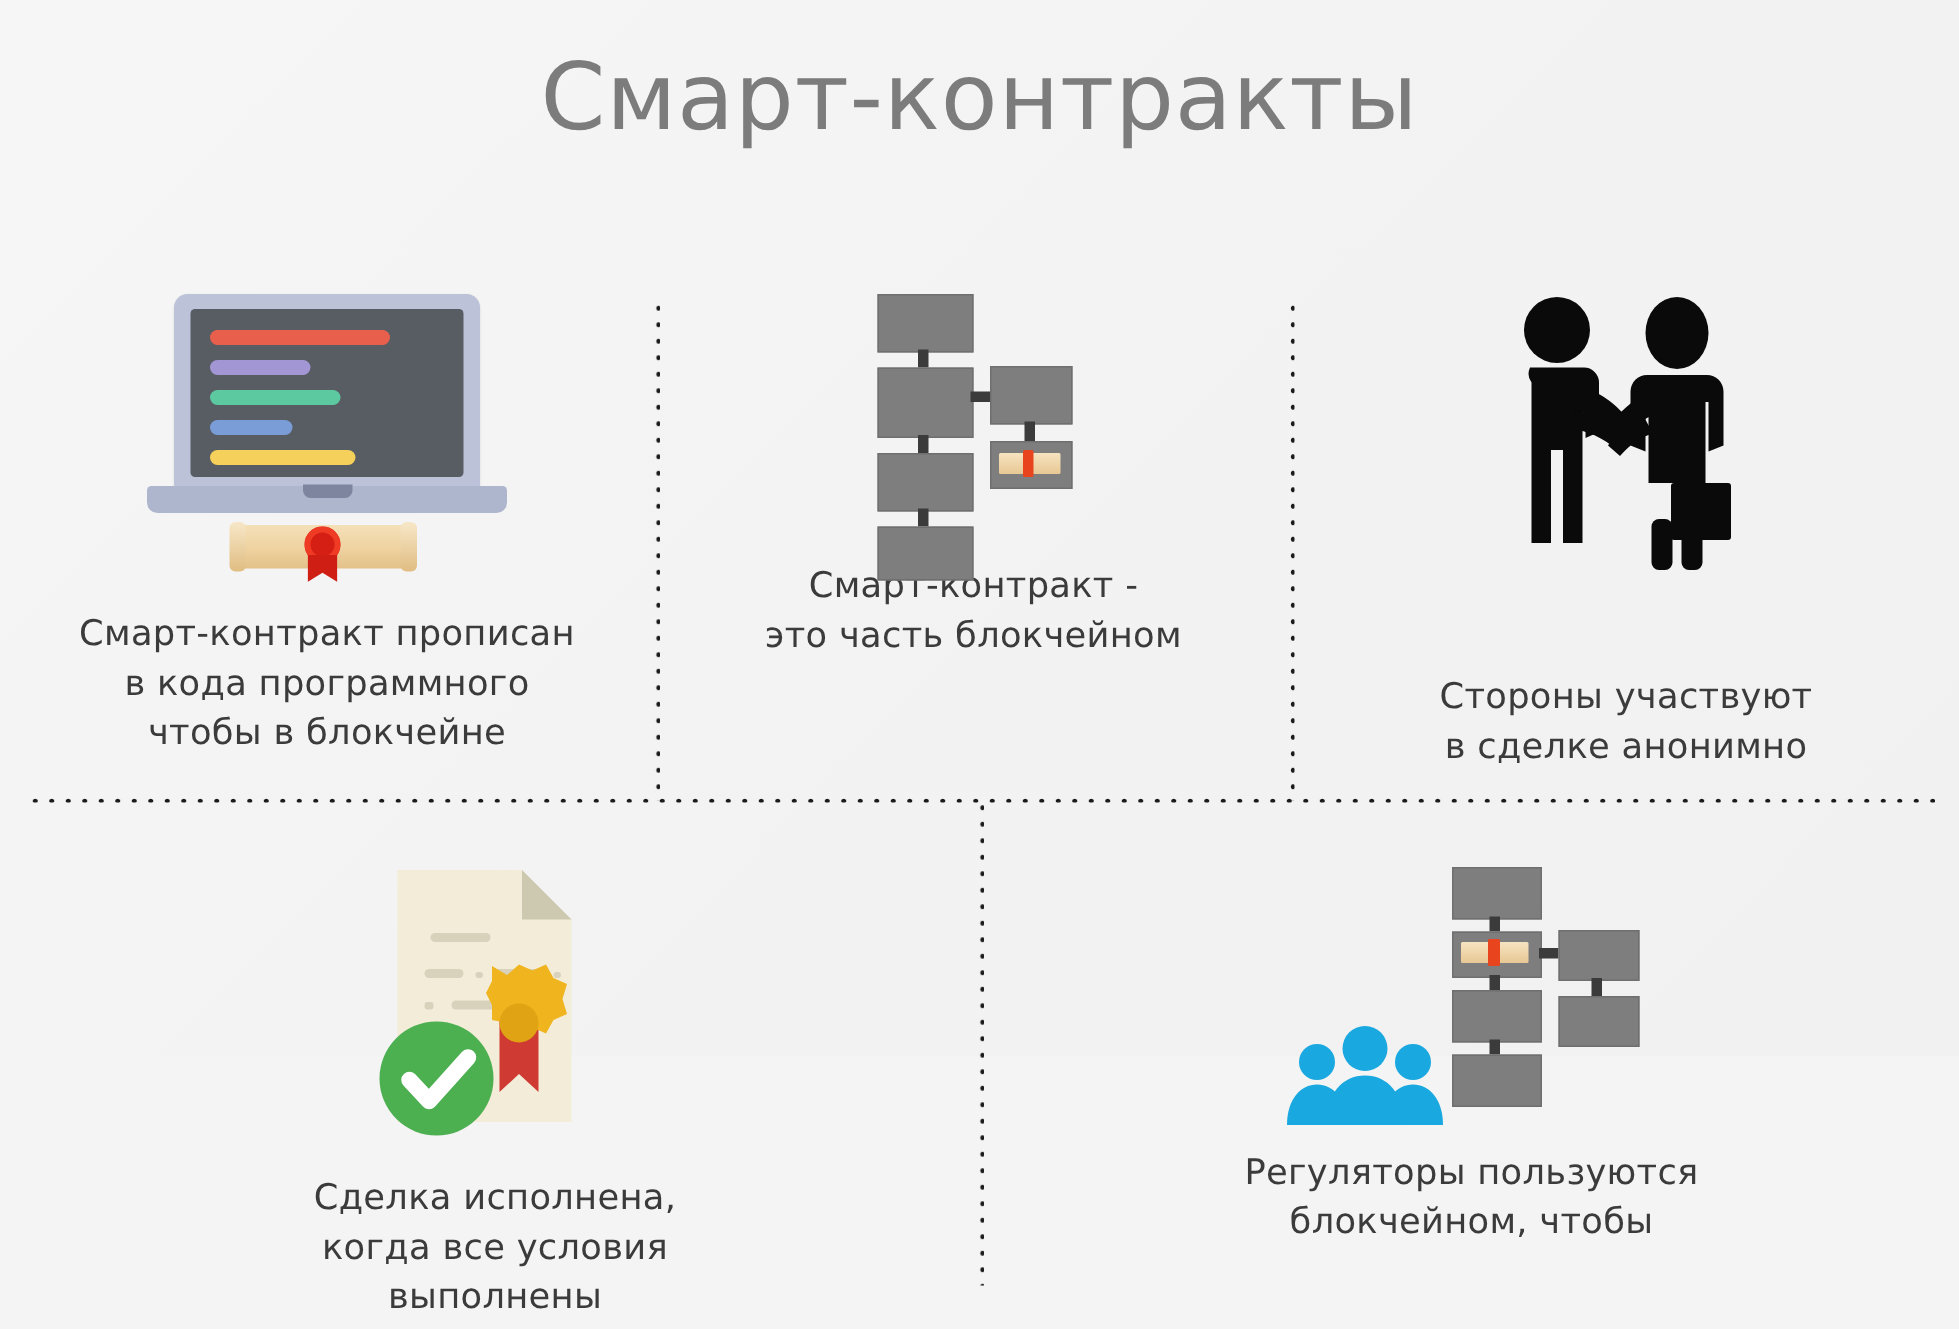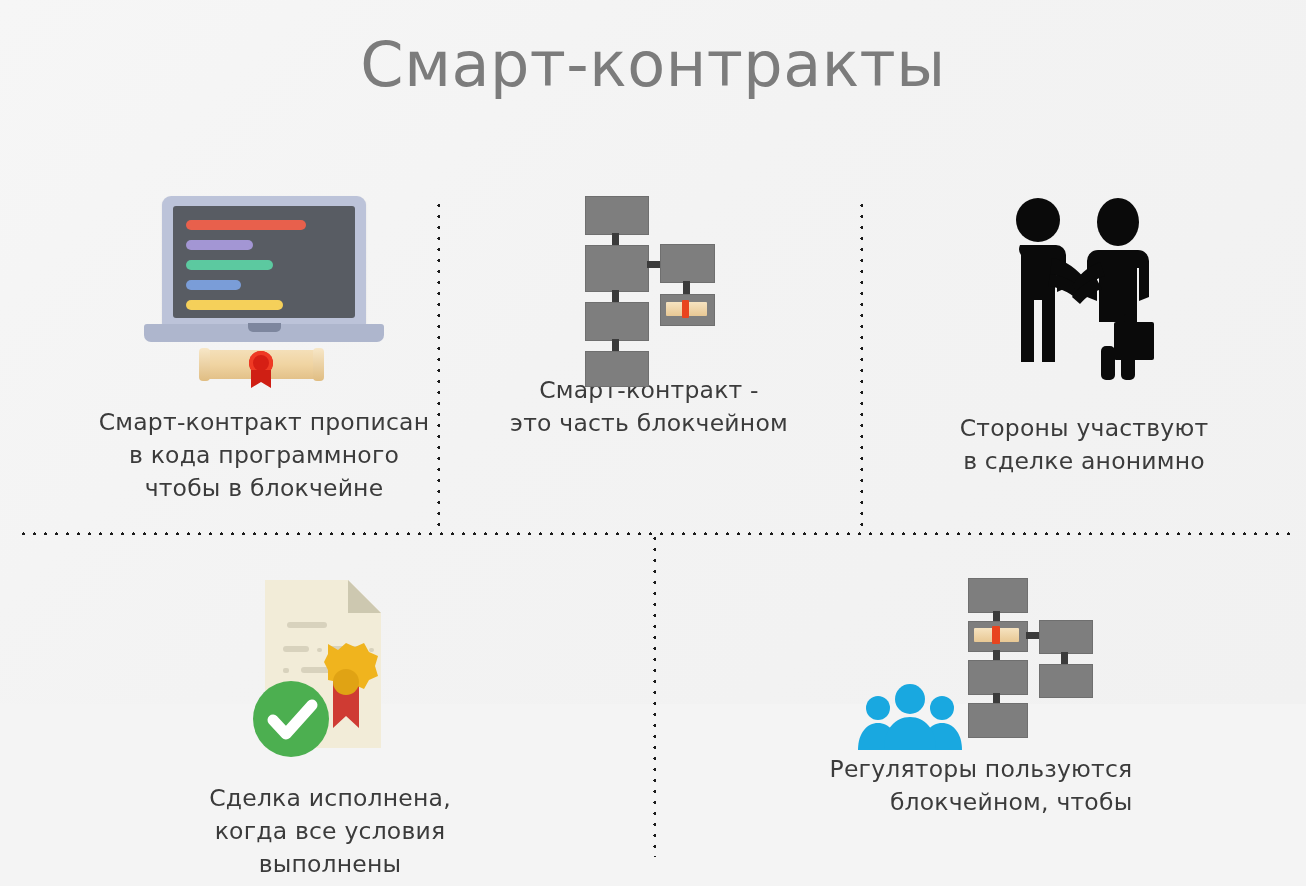--- a/index.html
+++ b/index.html
@@ -78,31 +78,31 @@
   .caption {
     text-align: center;
     color: #3b3b3b;
     font-size: 23.5px;
     line-height: 33px;
     font-weight: 400;
     letter-spacing: 0.2px;
     white-space: nowrap;
   }
 
-  .p1 { left: 0px;   top: 196px; width: 436px; padding-left: 46px; }
+  .p1 { left: 0px;   top: 196px; width: 436px; }
   .p2 { left: 440px; top: 196px; width: 418px; }
-  .p3 { left: 862px; top: 196px; width: 444px; }
+  .p3 { left: 862px; top: 196px; width: 444px; gap: 36px; }
   .p4 { left: 10px;  top: 570px; width: 640px; }
   .p5 { left: 656px; top: 578px; width: 650px; }
 
   .p1 .caption { margin-top: 18px; }
   .p2 .caption { }
   .p3 .caption { margin-top: 30px; }
   .p4 .caption { margin-top: 22px; }
-  .p5 .caption { margin-top: 0; text-align: right; }
+  .p5 .caption { margin-top: 12px; }
 
   
   .laptop-wrap {
     position: relative;
     width: 240px;
     height: 192px;
   }
   .laptop-lid {
     position: absolute;
     left: 18px;

